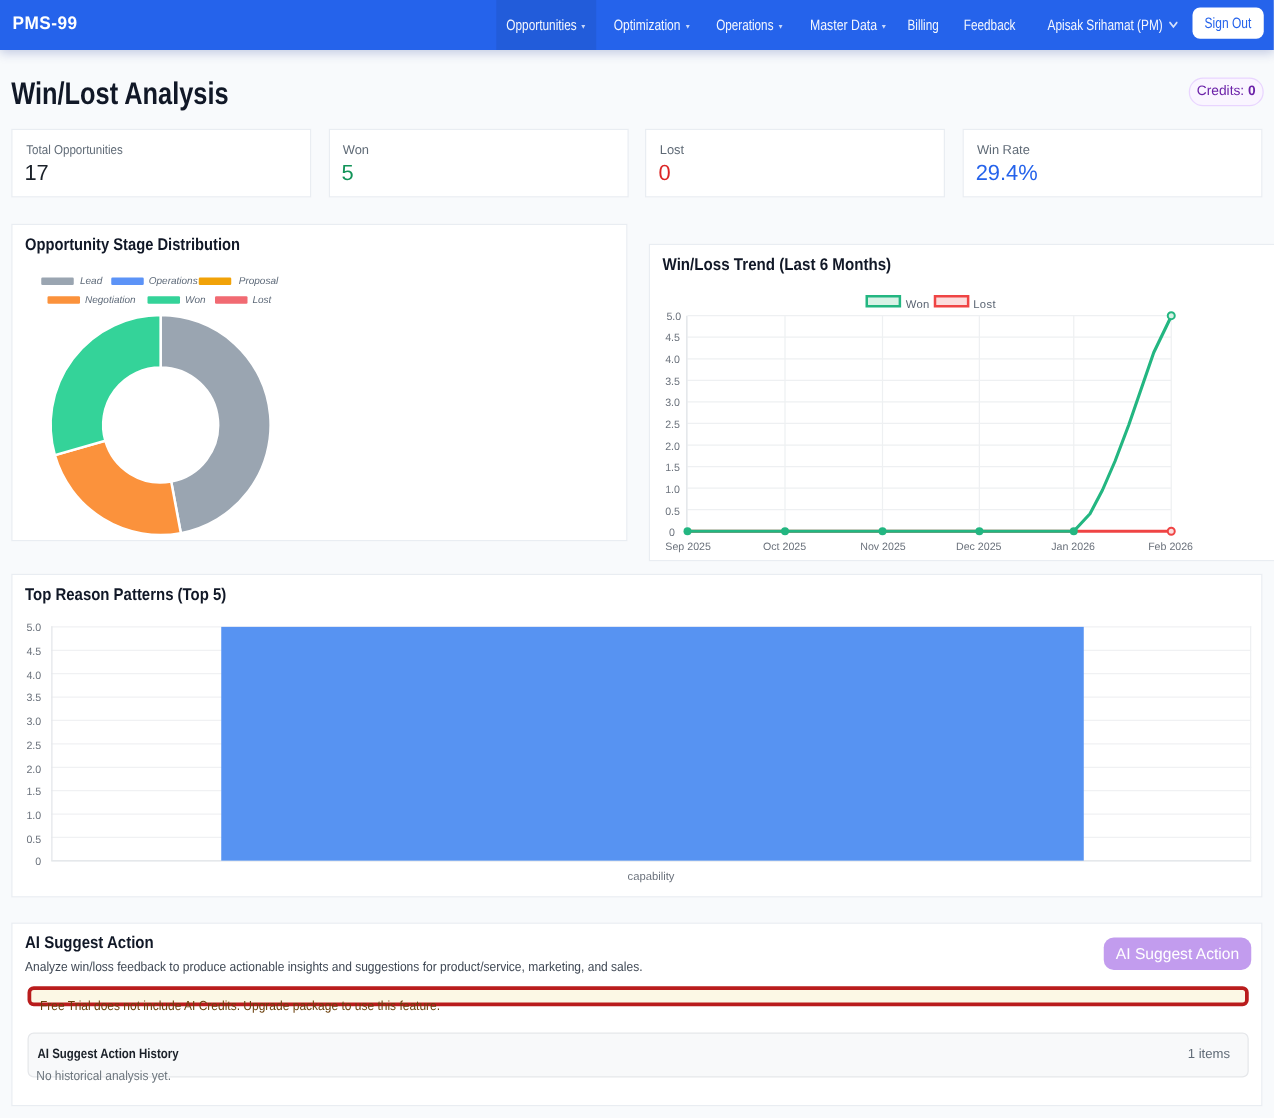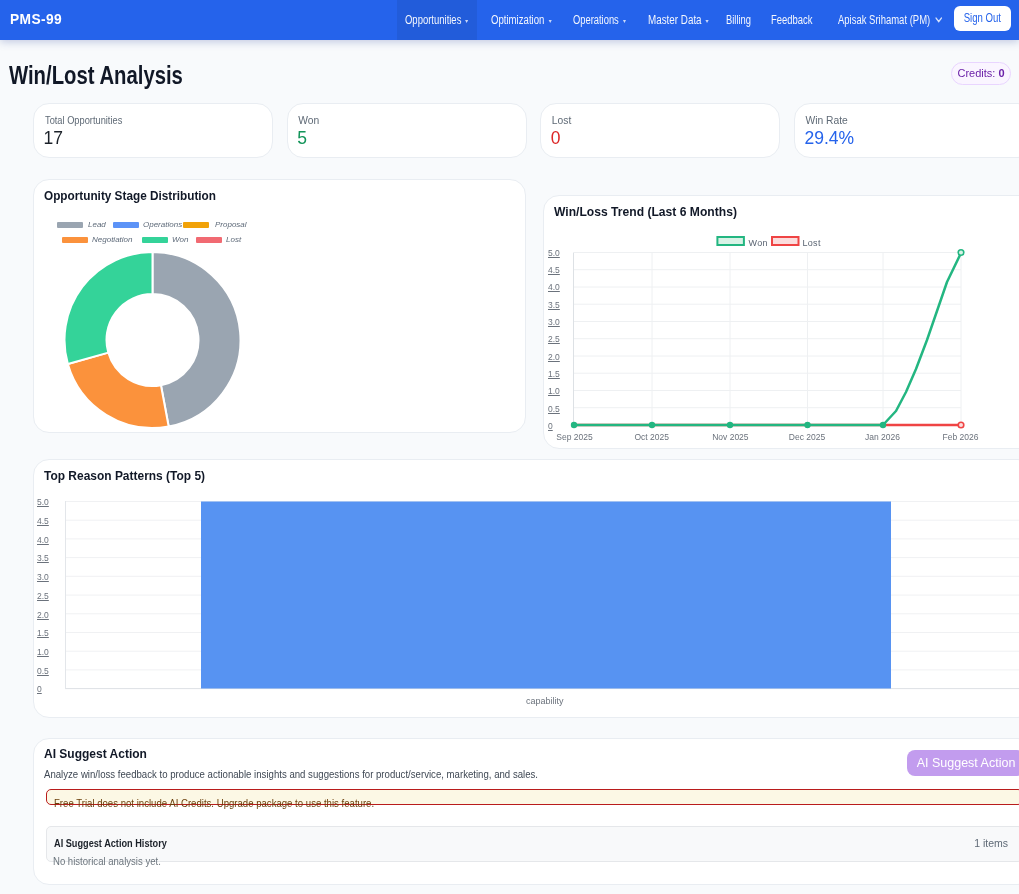--- a/index.html
+++ b/index.html
@@ -5,27 +5,27 @@
   * { margin:0; padding:0; box-sizing:border-box; }
   html,body { width:1019px; height:894px; background:#f8fafc; font-family:"Liberation Sans",sans-serif; overflow:hidden; }
   .abs { position:absolute; }
   .navbar { position:absolute; left:0; top:0; width:1019px; height:40px; background:#2563eb; box-shadow:0 2px 8px rgba(30,60,150,.25); z-index:5; }
   .brand { position:absolute; left:10px; top:11px; font-size:14.5px; font-weight:bold; color:#fff; letter-spacing:.4px; transform:scaleX(.95); transform-origin:0 50%; }
   .navlink { position:absolute; top:13px; font-size:12px; color:rgba(255,255,255,.95); white-space:nowrap; transform-origin:0 50%; display:flex; align-items:center; }
   .tri { display:inline-block; width:0; height:0; border-left:2.5px solid transparent; border-right:2.5px solid transparent; border-top:3.5px solid rgba(255,255,255,.75); margin-left:5px; margin-top:2px; }
   .signout { position:absolute; left:954px; top:6px; width:57px; height:25px; background:#fff; border-radius:6px; color:#2563eb; font-size:12px; text-align:center; line-height:25px; }
   h1.title { position:absolute; left:9px; top:60.5px; font-size:25px; font-weight:bold; color:#111827; transform:scaleX(.812); transform-origin:0 50%; }
   .credits { position:absolute; left:951px; top:62px; width:60px; height:23px; background:#faf5ff; border:1px solid #e9d5ff; border-radius:12px; color:#6b21a8; font-size:11px; text-align:center; line-height:21px; }
-  .card { position:absolute; background:#fff; border:1px solid #e9edf2; border-radius:16px;margin-left:24px; }
+  .card { position:absolute; background:#fff; border:1px solid #e9edf2; border-radius:0; }
   .statlabel { position:absolute; left:10.5px; top:11px; font-size:10.3px; color:#5f6a76; white-space:nowrap; }
   .statval { position:absolute; left:9.5px; top:23.5px; font-size:17.5px; font-weight:normal; color:#1b2129; }
   .ptitle { position:absolute; font-size:13.6px; font-weight:bold; color:#111827; transform-origin:0 50%; white-space:nowrap; }
   .lgtext { position:absolute; font-size:8px; color:#5f6b7a;font-style:italic; }
   .lgbox { position:absolute; width:26px; height:6px; border-radius:1px; }
-  .ylab { position:absolute; font-size:8.5px; color:#6b727c; text-align:left; width:20px;text-decoration:underline; }
+  .ylab { position:absolute; font-size:8.5px; color:#6b727c; text-align:right; width:20px; }
   .xlab { position:absolute; font-size:8.5px; color:#6b727c; white-space:nowrap; }
 </style>
 </head>
 <body>
 
 <div class="navbar">
   <div class="brand">PMS-99</div>
   <div style="position:absolute; left:397px; top:0; width:80px; height:40px; background:rgba(0,0,0,.07);"></div>
   <div class="navlink" style="left:405px; transform:scaleX(.79);">Opportunities<span class="tri"></span></div>
   <div class="navlink" style="left:491px; transform:scaleX(.80);">Optimization<span class="tri"></span></div>
@@ -174,21 +174,21 @@
   <div class="ylab" style="left:3px; top:187px;">1.0</div>
   <div class="ylab" style="left:3px; top:206px;">0.5</div>
   <div class="ylab" style="left:3px; top:224px;">0</div>
   <div class="xlab" style="left:492px; top:236px; font-size:9px;">capability</div>
 </div>
 
 <div class="card" style="left:9px; top:738px; width:1001px; height:147px;">
   <div class="ptitle" style="left:10px; top:7px; transform:scaleX(.883);">AI Suggest Action</div>
   <div class="abs" style="left:10px; top:29px; font-size:10.5px; color:#3f4854; white-space:nowrap; transform:scaleX(.916); transform-origin:0 50%;">Analyze win/loss feedback to produce actionable insights and suggestions for product/service, marketing, and sales.</div>
   <div class="abs" style="left:873px; top:11px; width:118px; height:26px; background:#c29cee; border-radius:8px; color:#fff; font-size:12.5px; text-align:center; line-height:26px;">AI Suggest Action</div>
-  <div class="abs" style="left:12px; top:50px; width:977px; height:16px; background:#fcf8e5; border:1px solid #b91c1c; border-radius:5px;text-align:right;">
+  <div class="abs" style="left:12px; top:50px; width:977px; height:16px; background:#fcf8e5; border:3px solid #b91c1c; border-radius:5px;text-align:right;">
     <div class="abs" style="left:7px; top:7px; font-size:10.5px; color:#6a3f0b; white-space:nowrap; transform:scaleX(.914); transform-origin:0 50%;">Free Trial does not include AI Credits. Upgrade package to use this feature.</div>
   </div>
   <div class="abs" style="left:12px; top:87px; width:977px; height:36px; background:#f8f9fa; border:1px solid #e5e7ea; border-radius:5px;">
     <div class="abs" style="left:7px; top:10px; font-size:10.8px; font-weight:bold; color:#1b2129; transform:scaleX(.85); transform-origin:0 50%; white-space:nowrap;">AI Suggest Action History</div>
     <div class="abs" style="right:14px; top:10px; font-size:10.5px; color:#5f6a76;">1 items</div>
     <div class="abs" style="left:6px; top:27.5px; font-size:10.5px; color:#6c757d; white-space:nowrap; transform:scaleX(.91); transform-origin:0 50%;">No historical analysis yet.</div>
   </div>
 </div>
 
 </body></html>

